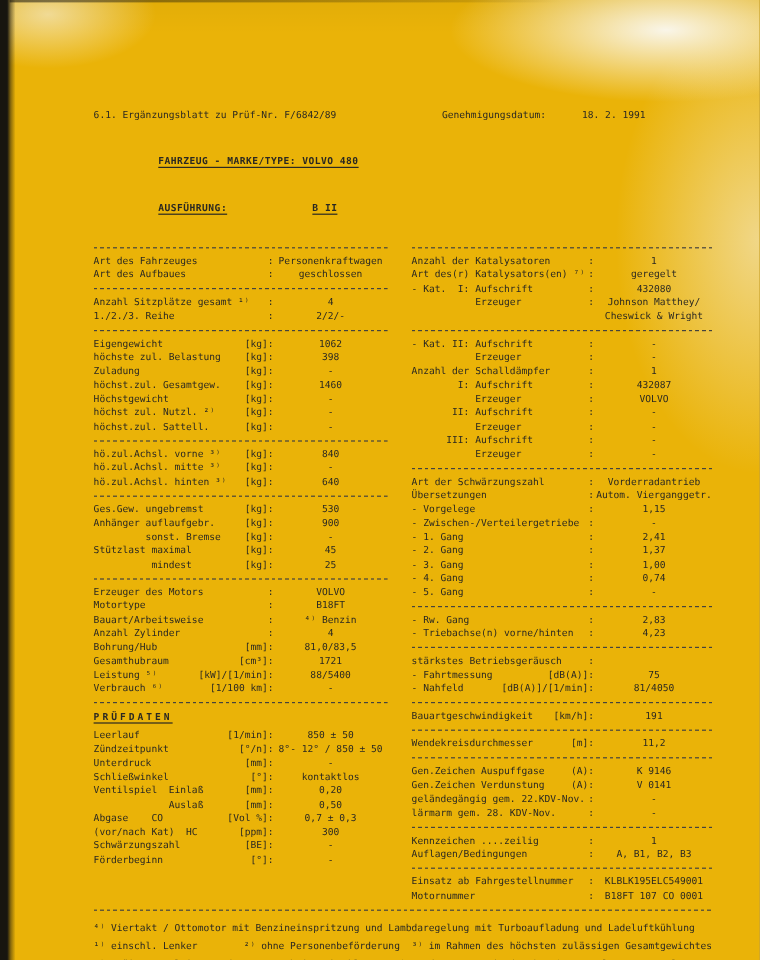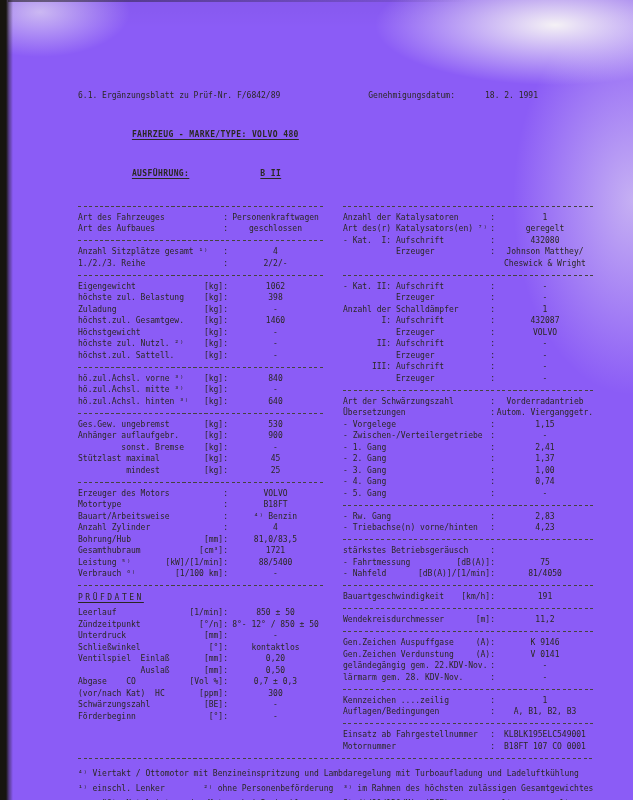--- a/index.html
+++ b/index.html
@@ -3,21 +3,21 @@
 <meta charset="utf-8">
 <style>
   * { margin:0; padding:0; box-sizing:border-box; }
   html,body { width:633px; height:800px; }
   body {
     font-family:"DejaVu Sans Mono","Liberation Mono",monospace;
     font-size:8px; color:#2a2822; background:#8a8885;
   }
   .page {
     position:relative; width:633px; height:800px;
-    background:#8b5cf6; overflow:hidden;
+    background:#eab308; overflow:hidden;
   }
   .paper-tint {
     position:absolute; inset:0; pointer-events:none;
     background:
       radial-gradient(ellipse 240px 80px at 555px 25px, rgba(250,249,245,.95), rgba(250,249,245,0) 75%),
       radial-gradient(ellipse 160px 260px at 633px 200px, rgba(246,245,241,.55), rgba(246,245,241,0) 75%),
       radial-gradient(ellipse 120px 60px at 40px 12px, rgba(248,247,243,.6), rgba(248,247,243,0) 75%),
       linear-gradient(180deg, rgba(0,0,0,.035), rgba(0,0,0,0) 28px);
   }
   .edge-left {
@@ -42,21 +42,21 @@
   .row { display:flex; height:11.5px; line-height:11.5px; white-space:pre; }
   .row .lm { display:flex; justify-content:space-between; overflow:visible; }
   .left-col  .lm { width:150px; } .left-col  .v { width:95px;  text-align:center; }
   .right-col .lm { width:152px; } .right-col .v { width:100px; text-align:center; }
   .row.sep { align-items:center; }
   .row.sep::before {
     content:""; flex:1 1 auto; height:1px; margin-top:1px;
     background:repeating-linear-gradient(90deg,#45433d 0 3px, transparent 3px 5.5px);
   }
   .row.head { height:16px; line-height:14px; }
-  .row.head .l { font-weight:normal; letter-spacing:2.5px; text-decoration:underline; text-underline-offset:2px; }
+  .row.head .l { font-weight:bold; letter-spacing:2.5px; text-decoration:underline; text-underline-offset:2px; }
   .footer { margin-top:4px; }
   .footer-sep {
     height:1px; margin:6px 0 7px;
     background:repeating-linear-gradient(90deg,#45433d 0 3px, transparent 3px 5.5px);
   }
   .footnote { line-height:15px; white-space:pre; }
 </style>
 </head>
 <body>
 
@@ -126,21 +126,21 @@
 
           <div class="row">
             <span class="lm"><span class="l">höchst.zul. Gesamtgew.</span><span class="m">[kg]:</span></span><span class="v">1460</span>
           </div>
 
           <div class="row">
             <span class="lm"><span class="l">Höchstgewicht</span><span class="m">[kg]:</span></span><span class="v">-</span>
           </div>
 
           <div class="row">
-            <span class="lm"><span class="l">höchste zul. Nutzl. ²⁾</span><span class="m">[kg]:</span></span><span class="v">-</span>
+            <span class="lm"><span class="l">höchst zul. Nutzl. ²⁾</span><span class="m">[kg]:</span></span><span class="v">-</span>
           </div>
 
           <div class="row">
             <span class="lm"><span class="l">höchst.zul. Sattell.</span><span class="m">[kg]:</span></span><span class="v">-</span>
           </div>
 
           <div class="row sep">
             
           </div>
 

